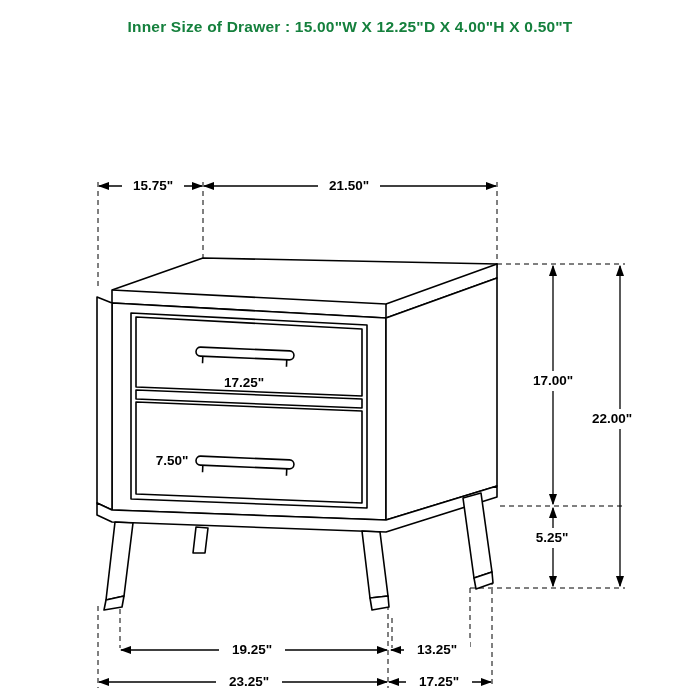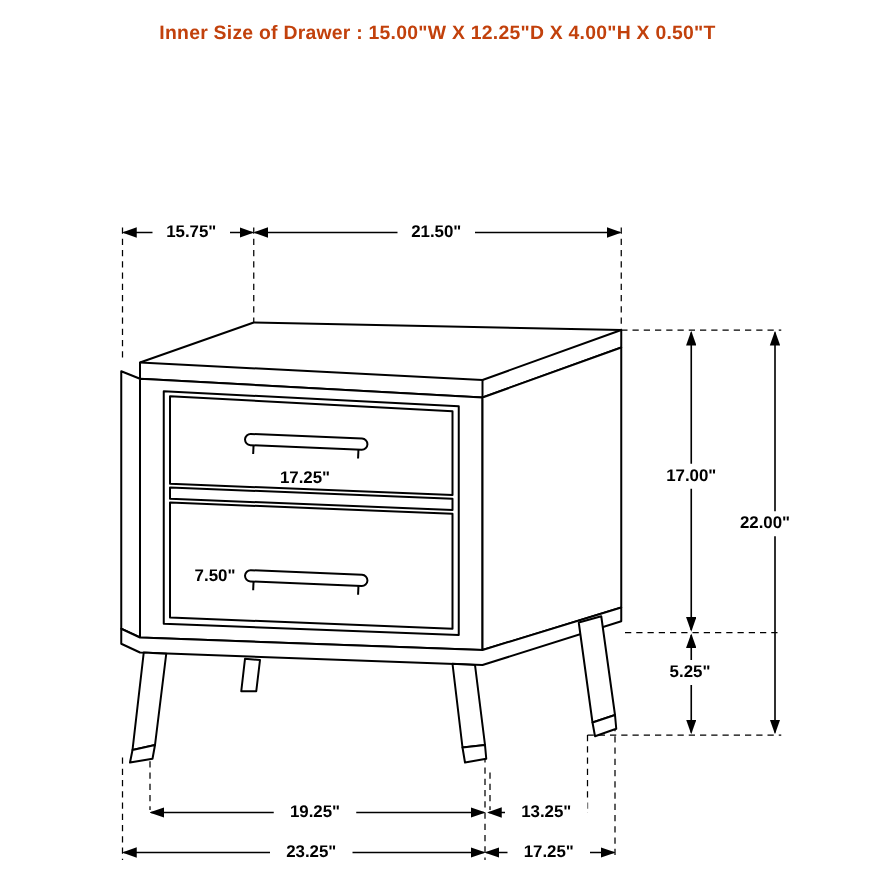--- a/index.html
+++ b/index.html
@@ -21,21 +21,21 @@
   }
   #title {
     position: absolute;
     top: 18px;
     left: 0;
     width: 700px;
     text-align: center;
     font-size: 15.5px;
     font-weight: bold;
     letter-spacing: 0.2px;
-    color: #c2410c;
+    color: #15803d;
   }
   svg#drawing {
     position: absolute;
     top: 0;
     left: 0;
   }
   .dimtext {
     font-family: "Liberation Sans", sans-serif;
     font-size: 13.5px;
     font-weight: bold;

